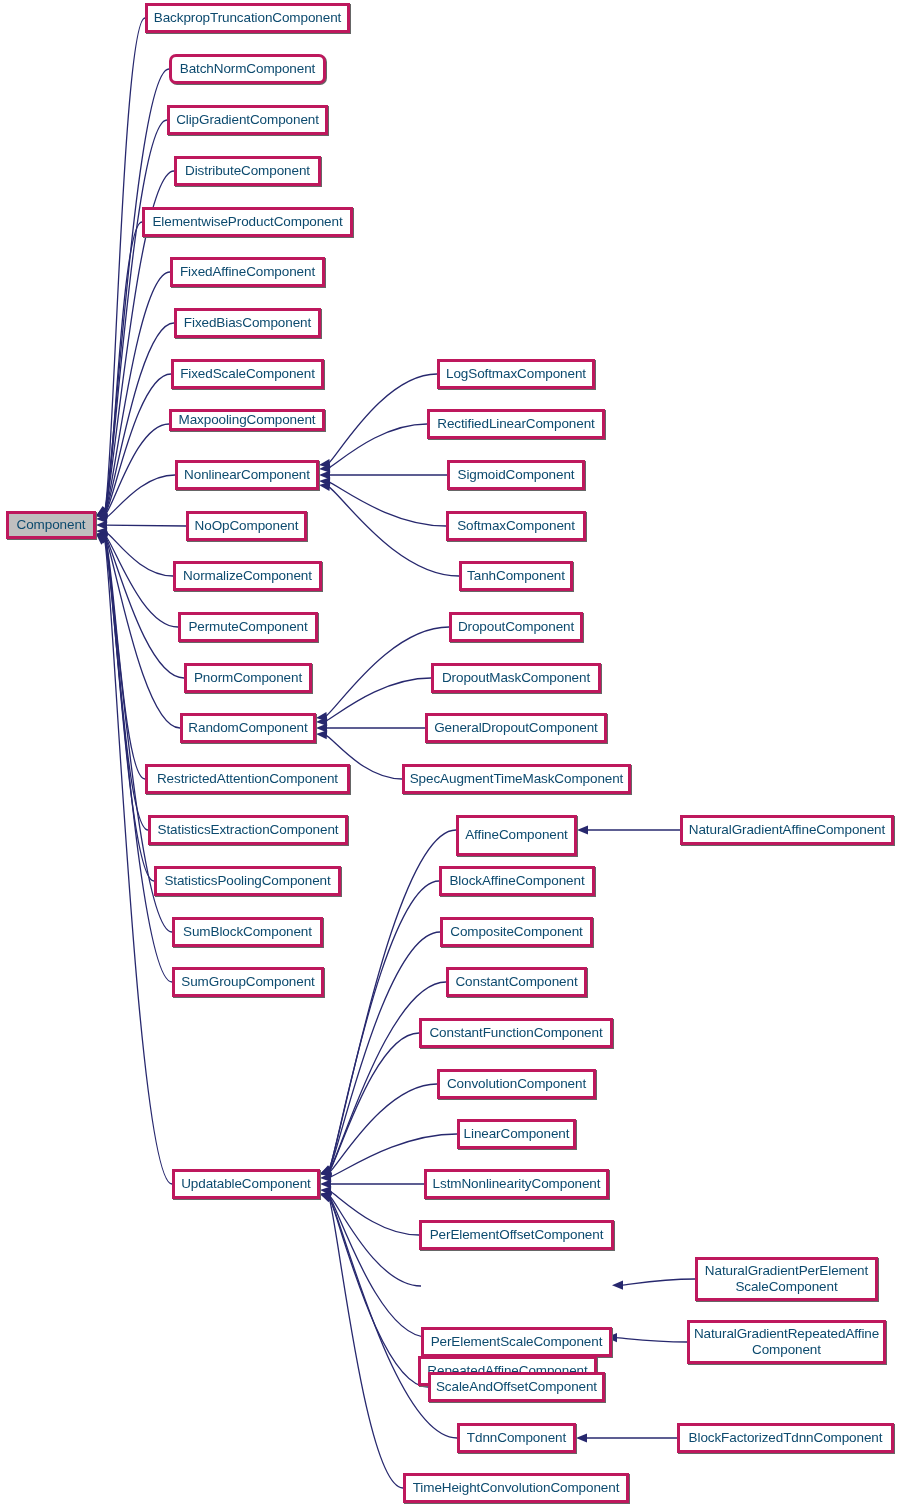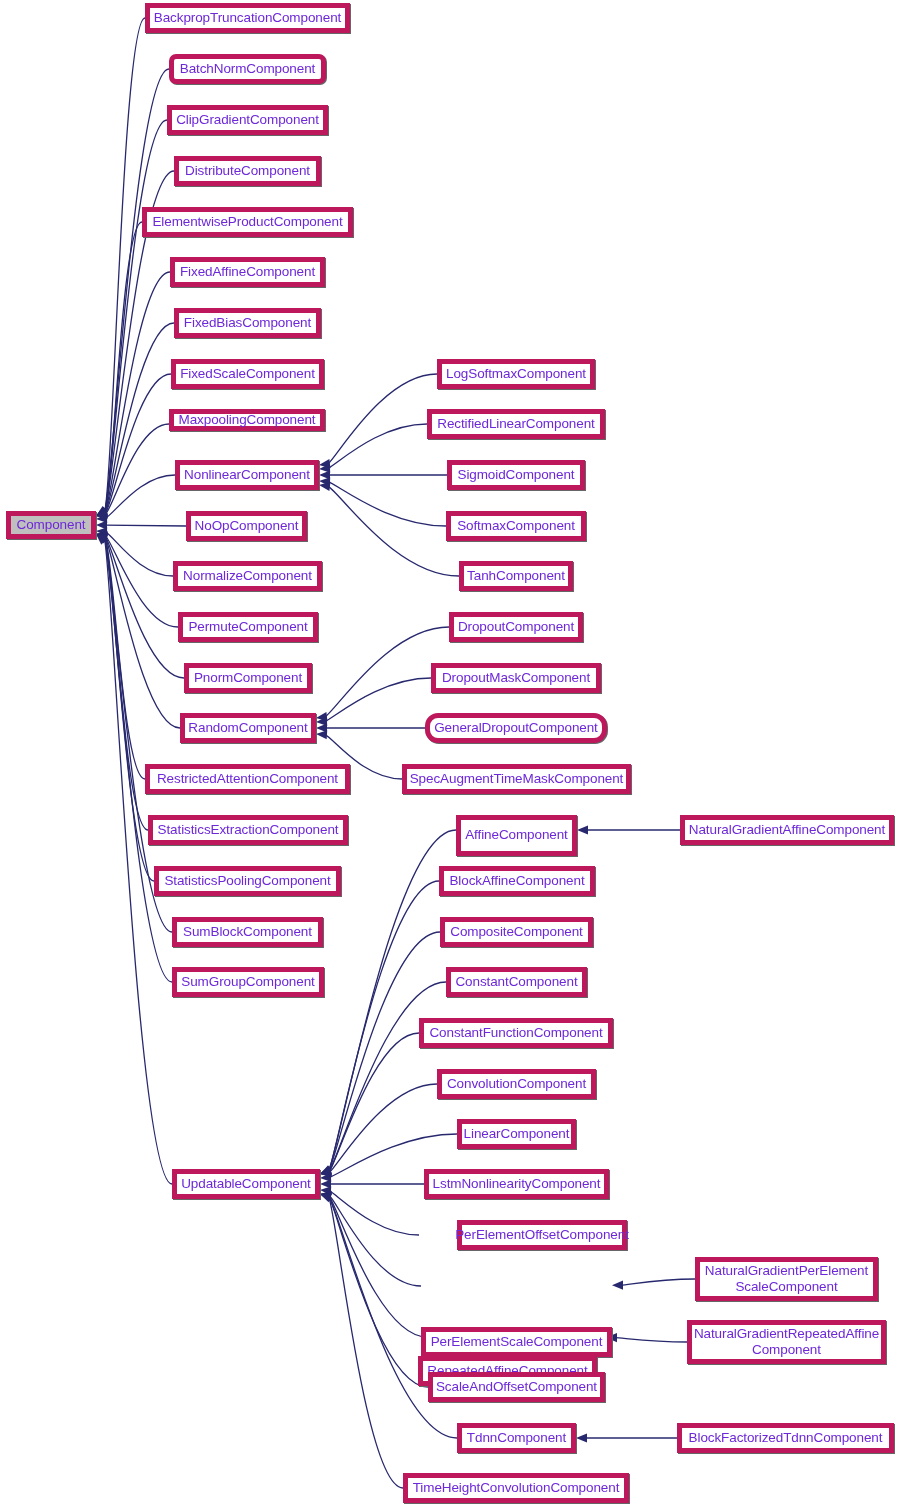--- a/index.html
+++ b/index.html
@@ -2,23 +2,23 @@
 <html><head>
 <meta charset="utf-8">
 <style>
   html,body{margin:0;padding:0;background:#ffffff;}
   body{font-family:"Liberation Sans", sans-serif;}
   #diagram{position:relative;width:900px;height:1507px;overflow:hidden;background:#fff;}
   #edges{position:absolute;left:0;top:0;width:900px;height:1507px;pointer-events:none;}
   .node{
     position:absolute;
     box-sizing:border-box;
-    border:5px solid #be185d;
+    border:3px solid #be185d;
     background:#ffffff;
-    color:#6d28d9;
+    color:#0c4a6e;
     font-size:13.5px;
     line-height:1.05;
     display:flex;
     align-items:center;
     justify-content:center;
     text-align:center;
     white-space:pre-line;
     box-shadow:1px 1px 0 0 #666;
     letter-spacing:-0.1px;
   }
@@ -150,31 +150,31 @@
       <div class="node" style="left: 172px; top: 917px; width: 151px; height: 30px;">SumBlockComponent</div>
       <div class="node" style="left: 172px; top: 967px; width: 152px; height: 30px;">SumGroupComponent</div>
       <div class="node" style="left: 172px; top: 1169px; width: 148px; height: 30px;">UpdatableComponent</div>
       <div class="node" style="left: 437px; top: 359px; width: 158px; height: 30px;">LogSoftmaxComponent</div>
       <div class="node" style="left: 427px; top: 409px; width: 178px; height: 30px;">RectifiedLinearComponent</div>
       <div class="node" style="left: 447px; top: 460px; width: 138px; height: 30px;">SigmoidComponent</div>
       <div class="node" style="left: 446px; top: 511px; width: 140px; height: 30px;">SoftmaxComponent</div>
       <div class="node" style="left: 459px; top: 561px; width: 114px; height: 30px;">TanhComponent</div>
       <div class="node" style="left: 449px; top: 612px; width: 134px; height: 30px;">DropoutComponent</div>
       <div class="node" style="left: 431px; top: 663px; width: 170px; height: 30px;">DropoutMaskComponent</div>
-      <div class="node" style="left: 425px; top: 713px; width: 182px; height: 30px; border-radius: 13px;">GeneralDropoutComponent</div>
+      <div class="node" style="left: 425px; top: 713px; width: 182px; height: 30px;">GeneralDropoutComponent</div>
       <div class="node" style="left: 402px; top: 764px; width: 229px; height: 30px;">SpecAugmentTimeMaskComponent</div>
       <div class="node" style="left: 456px; top: 815px; width: 121px; height: 41px;">AffineComponent</div>
       <div class="node" style="left: 439px; top: 866px; width: 156px; height: 30px;">BlockAffineComponent</div>
       <div class="node" style="left: 440px; top: 917px; width: 153px; height: 30px;">CompositeComponent</div>
       <div class="node" style="left: 446px; top: 967px; width: 141px; height: 30px;">ConstantComponent</div>
       <div class="node" style="left: 419px; top: 1018px; width: 194px; height: 30px;">ConstantFunctionComponent</div>
       <div class="node" style="left: 437px; top: 1069px; width: 159px; height: 30px;">ConvolutionComponent</div>
       <div class="node" style="left: 457px; top: 1119px; width: 119px; height: 30px;">LinearComponent</div>
       <div class="node" style="left: 424px; top: 1169px; width: 185px; height: 30px;">LstmNonlinearityComponent</div>
-      <div class="node" style="left: 419px; top: 1220px; width: 170px; height: 30px; margin-left: 38px;">PerElementOffsetComponent</div>
+      <div class="node" style="left: 419px; top: 1220px; width: 195px; height: 30px;">PerElementOffsetComponent</div>
       <div class="node" style="left: 421px; top: 1327px; width: 191px; height: 30px;">PerElementScaleComponent</div>
       <div class="node" style="left: 418px; top: 1322px; width: 179px; height: 30px; margin-top: 34px;">RepeatedAffineComponent</div>
       <div class="node" style="left: 428px; top: 1372px; width: 177px; height: 30px;">ScaleAndOffsetComponent</div>
       <div class="node" style="left: 457px; top: 1423px; width: 119px; height: 30px;">TdnnComponent</div>
       <div class="node" style="left: 403px; top: 1473px; width: 226px; height: 30px;">TimeHeightConvolutionComponent</div>
       <div class="node" style="left: 680px; top: 815px; width: 214px; height: 30px;">NaturalGradientAffineComponent</div>
       <div class="node two-line" style="left: 695px; top: 1257px; width: 183px; height: 44px;">NaturalGradientPerElement
 ScaleComponent</div>
       <div class="node two-line" style="left: 687px; top: 1320px; width: 199px; height: 44px;">NaturalGradientRepeatedAffine
 Component</div>

